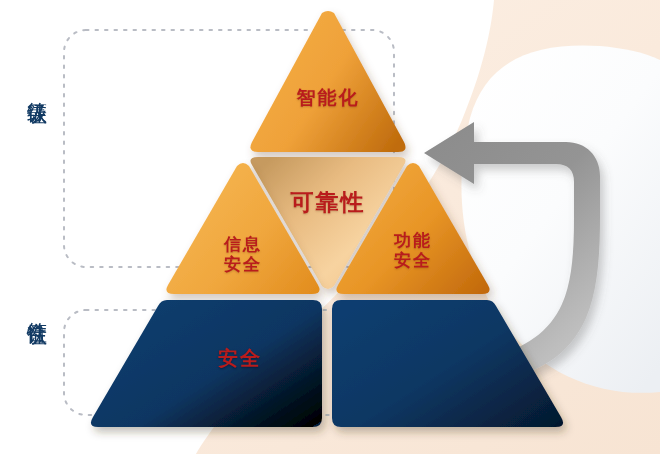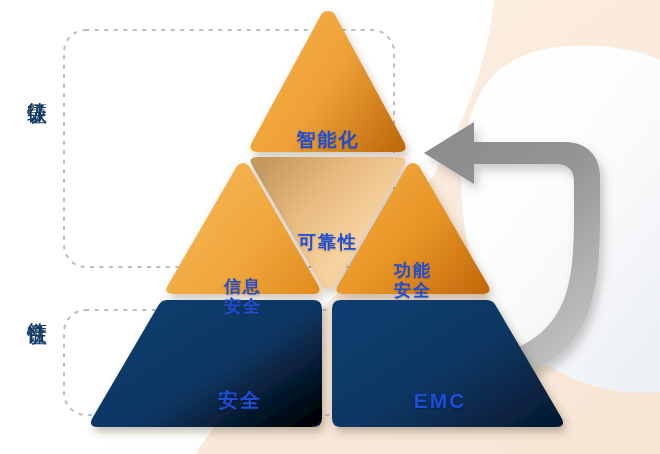--- a/index.html
+++ b/index.html
@@ -37,35 +37,34 @@
     letter-spacing: 1px;
     font-family: "DejaVu Sans", "Liberation Sans", sans-serif;
     white-space: nowrap;
     font-weight: 400;
   }
   #label-tier { left: 26px; top: 86px; }
   #label-compliance { left: 26px; top: 306px; }
 
   .tile-text {
     position: absolute;
-    color: #1d4ed8;
+    color: #b91c1c;
     font-weight: bold;
     text-align: center;
     line-height: 1.18;
     letter-spacing: 2px;
-    font-family: Liberation Sans, sans-serif;
+    font-family: Liberation Mono, monospace;
     text-shadow: 0 1px 2px rgba(90,50,10,0.28);
     pointer-events: none;
     white-space: pre-line;
-    margin-top: 41px;
   }
   #txt-intelligent { left: 268px; top: 88px; width: 120px; font-size: 19px; }
-  #txt-reliability { left: 283px; top: 191px; width: 90px; font-size: 18px; }
+  #txt-reliability { left: 283px; top: 191px; width: 90px; font-size: 23px; }
   #txt-infosec     { left: 198px; top: 236px; width: 90px; font-size: 17px; }
-  #txt-funcsafe    { left: 368px; top: 220px; width: 90px; font-size: 17px; }
+  #txt-funcsafe    { left: 368px; top: 232px; width: 90px; font-size: 17px; }
   #txt-safety      { left: 185px; top: 348px; width: 110px; font-size: 20px;
                      text-shadow: 0 1px 2px rgba(0,10,30,0.45); }
   #txt-emc         { left: 385px; top: 348px; width: 110px; font-size: 21px;
                      letter-spacing: 2px;
                      text-shadow: 0 1px 2px rgba(0,10,30,0.45); }
 </style>
 </head>
 <body>
 
 <div id="stage">
@@ -219,15 +218,14 @@
   <div class="tile-text" id="txt-reliability">可靠性</div>
 
   <div class="tile-text" id="txt-infosec">信息
 安全</div>
 
   <div class="tile-text" id="txt-funcsafe">功能
 安全</div>
 
   <div class="tile-text" id="txt-safety">安全</div>
 
-  <div class="tile-text" id="txt-emc">EMC</div>
 
 </div>
 
 </body></html>

